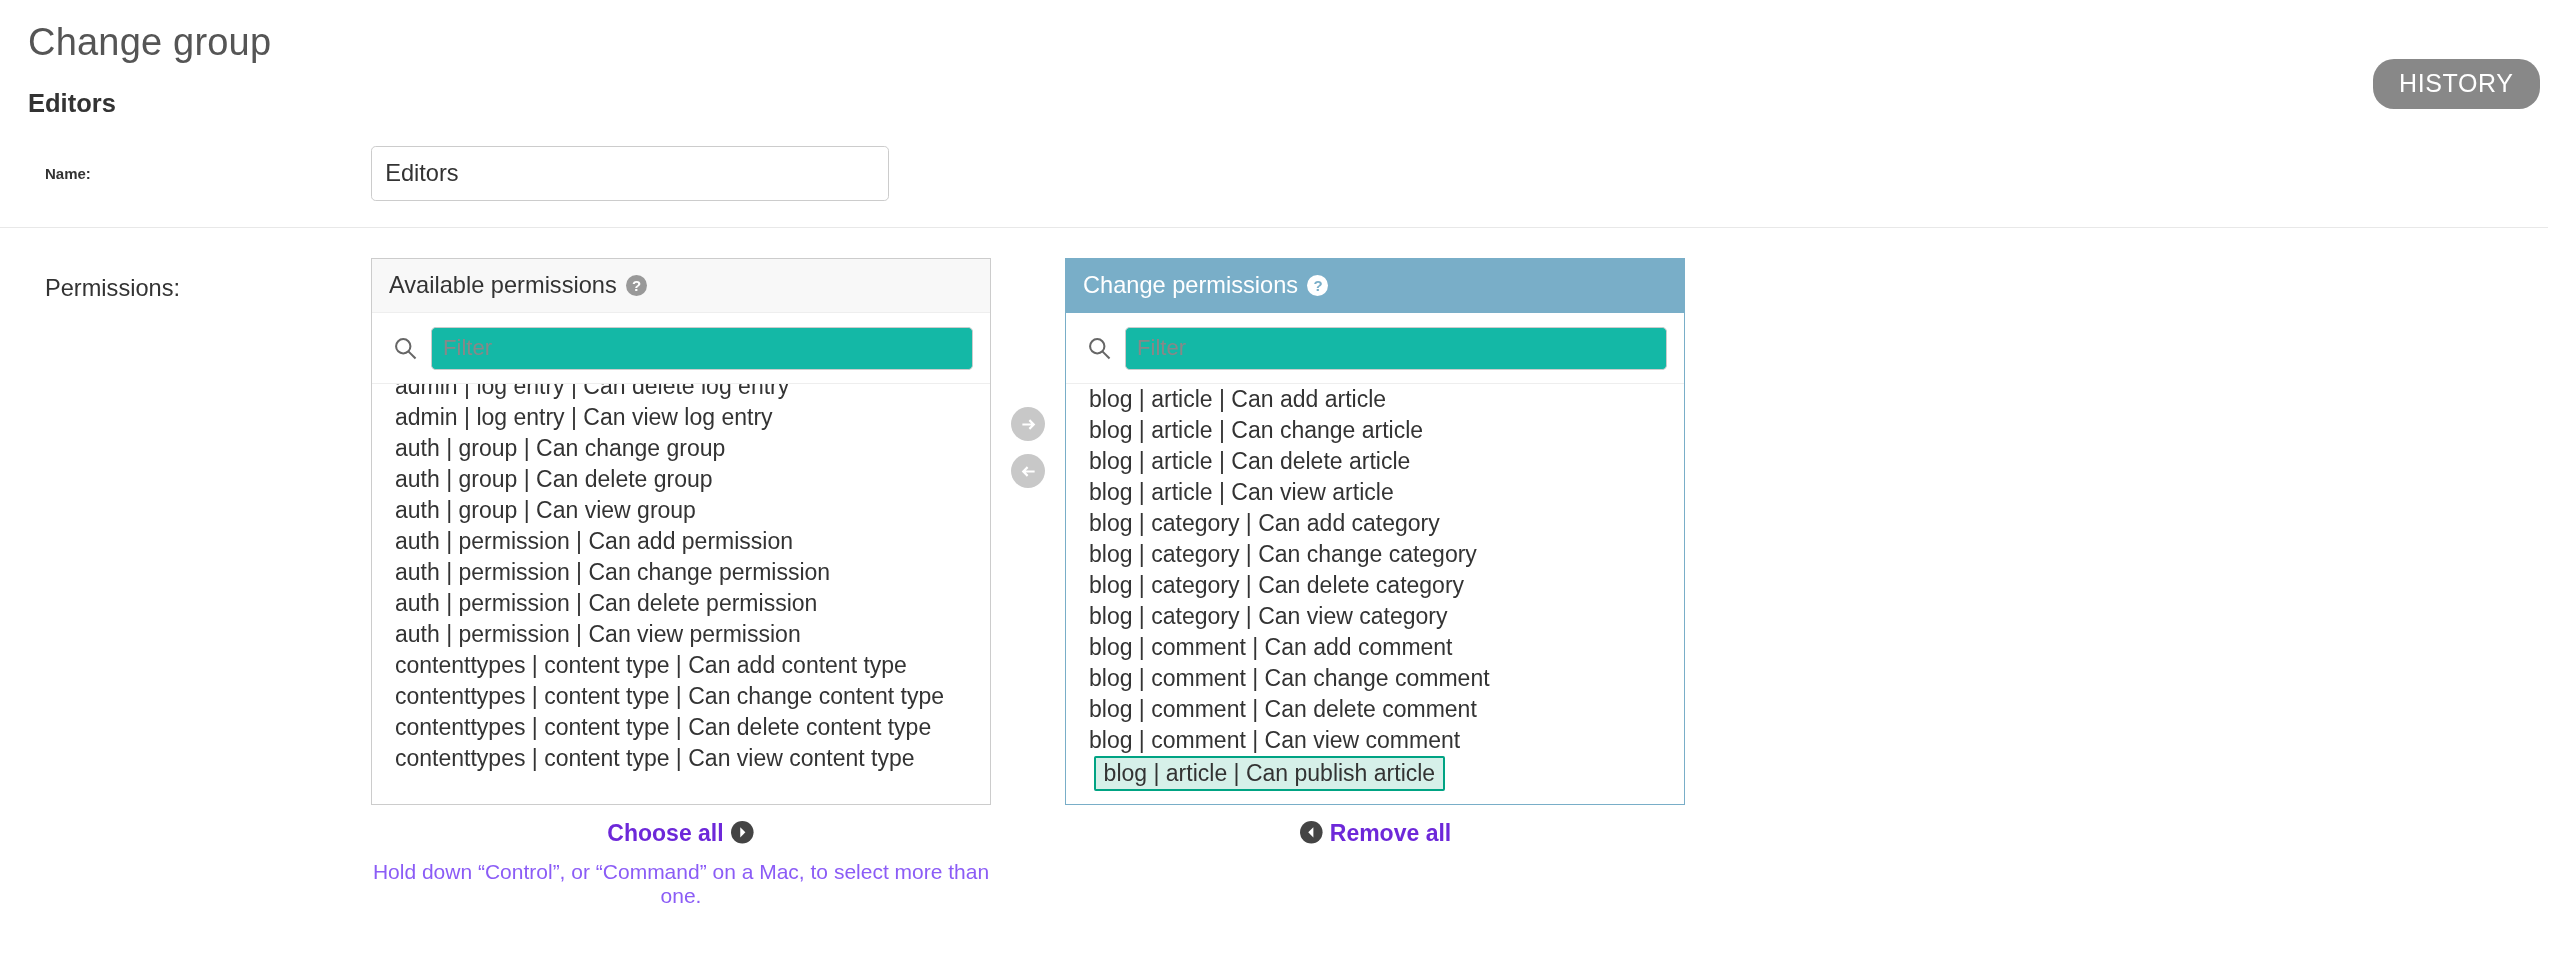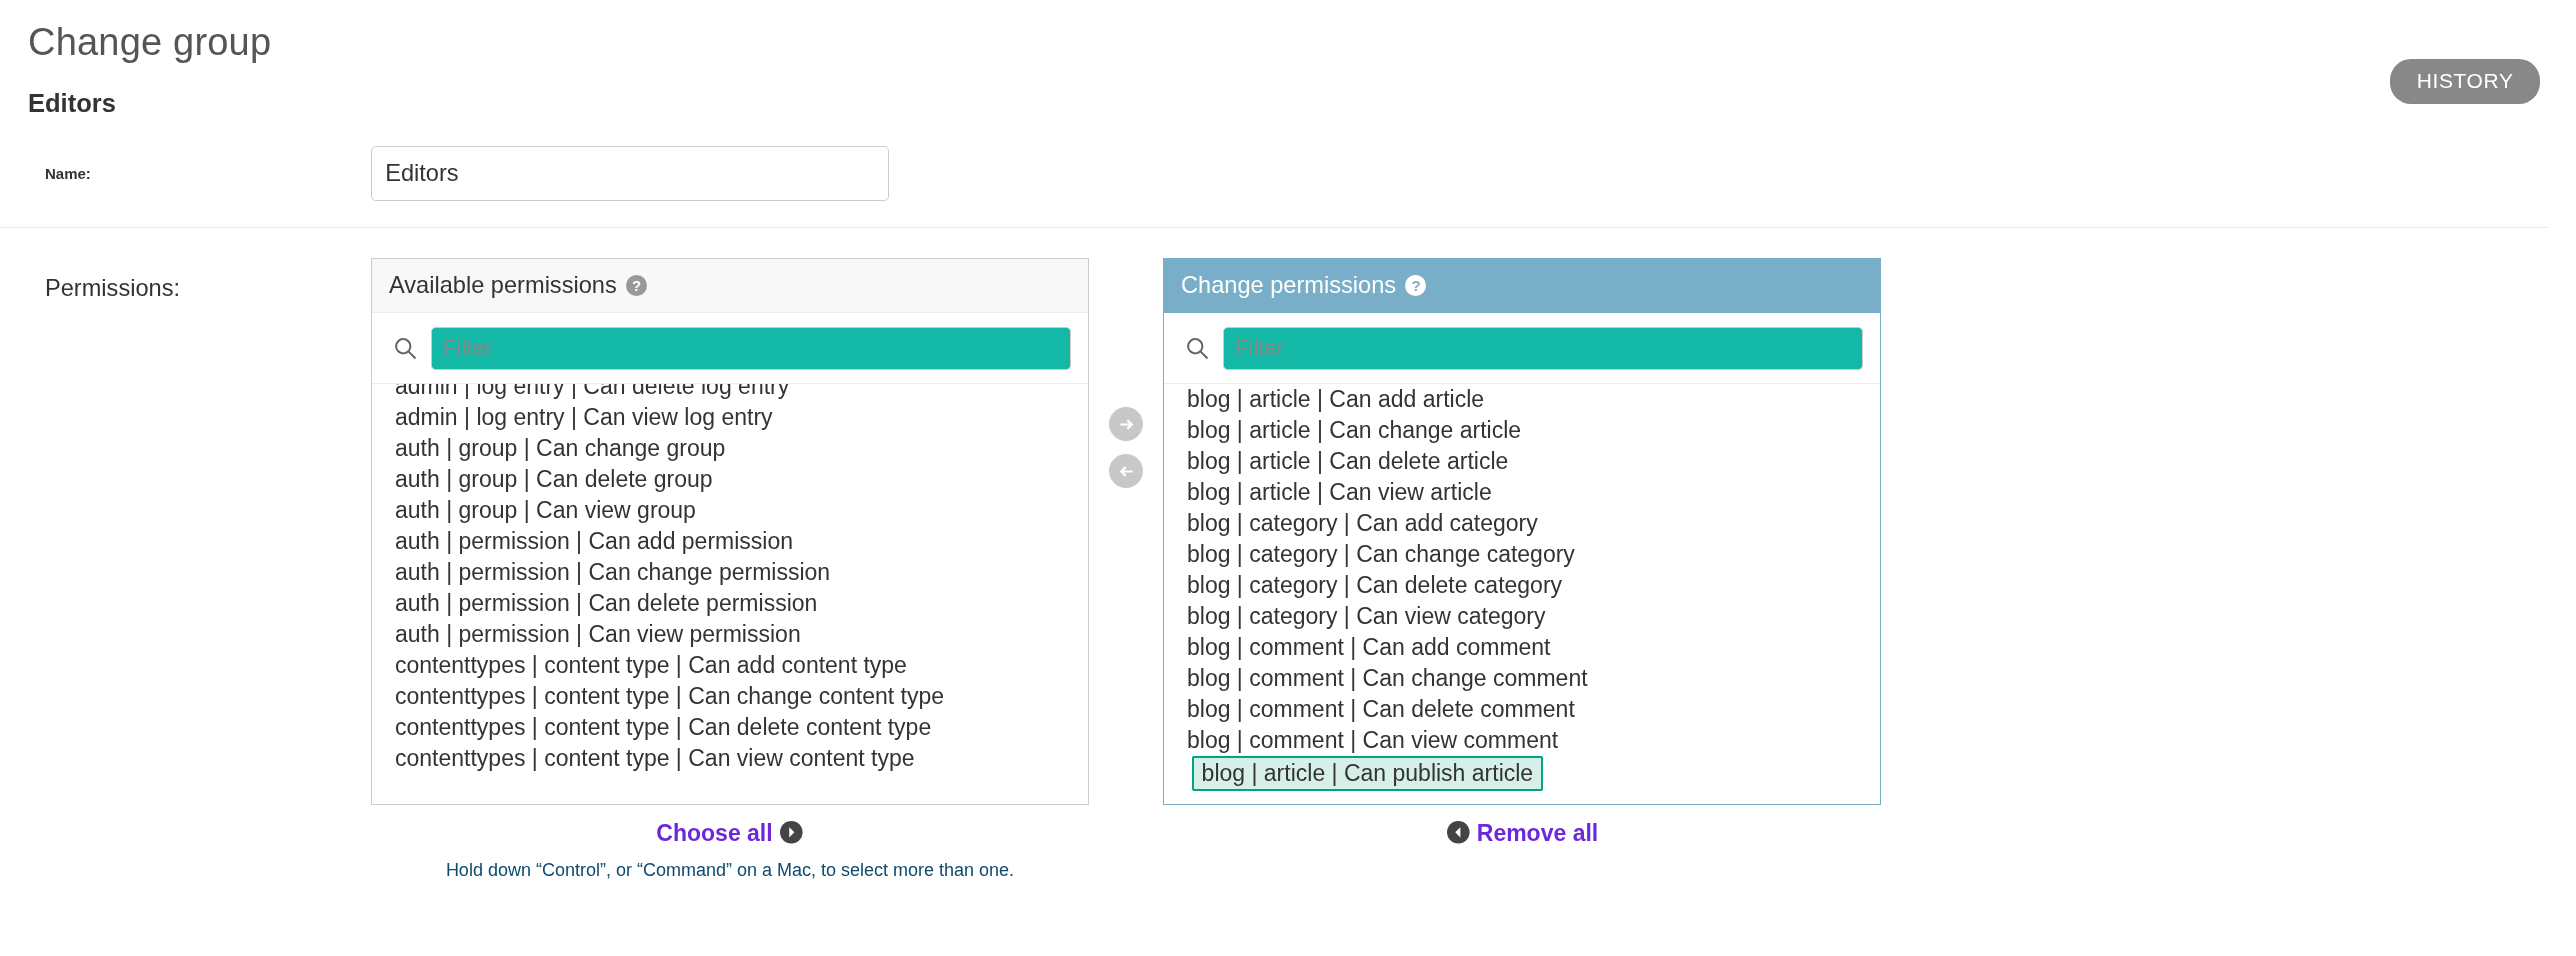--- a/index.html
+++ b/index.html
@@ -31,21 +31,21 @@
   }
   .history-button {
     position: absolute;
     top: 59px;
     right: 36px;
     background: #888888;
     color: #ffffff;
     border: none;
     border-radius: 21px;
     padding: 10.4px 26.5px;
-    font-size: 21px;
+    font-size: 25px;
     font-family: "Liberation Sans", sans-serif;
     letter-spacing: 0.6px;
     cursor: pointer;
   }
 
   .subtitle {
     margin: 24.6px 0 0 28px;
     font-size: 25.5px;
     font-weight: bold;
     color: #333333;
@@ -92,21 +92,21 @@
     color: #333333;
     padding-top: 17px;
   }
 
   .selector {
     display: flex;
     align-items: flex-start;
   }
 
   .selector-available, .selector-chosen {
-    width: 718px;
+    width: 620px;
   }
 
   .selector-box {
     border: 0.9px solid #cccccc;
     background: #ffffff;
   }
   .chosen-box { border-color: #79aec8; }
 
   .selector-header {
     background: #f8f8f8;
@@ -207,22 +207,22 @@
     cursor: pointer;
   }
   .arrow-glyph {
     display: inline-block;
     width: 24.6px; height: 24.6px;
     vertical-align: -3.8px;
   }
 
   .helptext {
     text-align: center;
-    font-size: 18px;
-    color: #0c4a6e;
+    font-size: 21px;
+    color: #8b5cf6;
     margin-top: 13.2px;
     font-weight: normal;
   }
 
   .selector-chooser {
     width: 74px;
     padding-top: 149px;
     display: flex;
     flex-direction: column;
     align-items: center;

